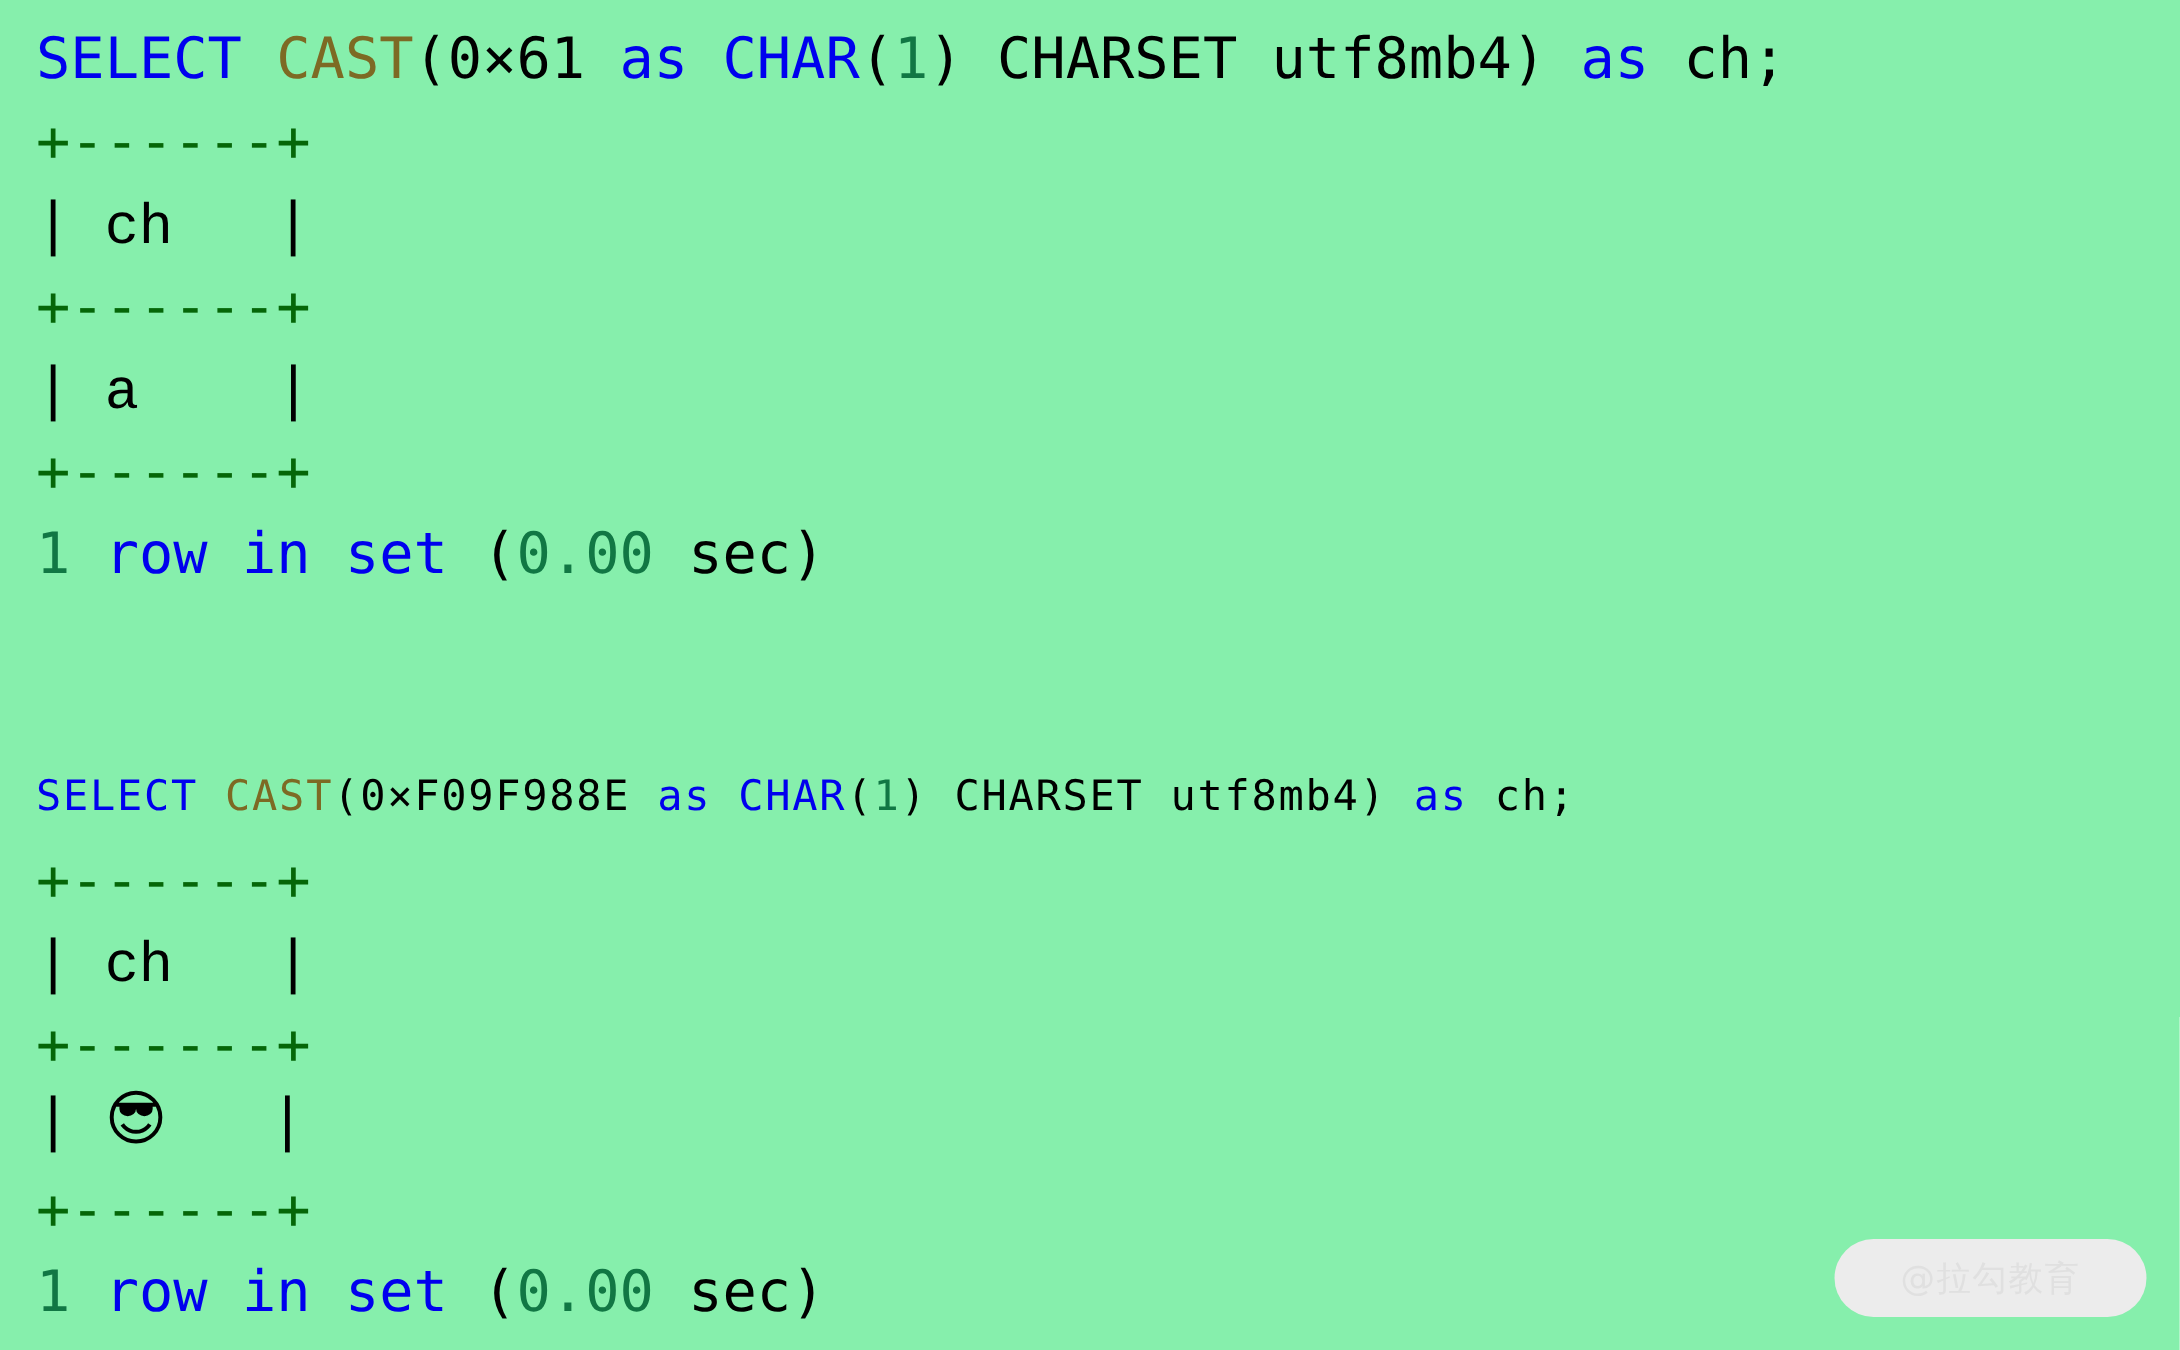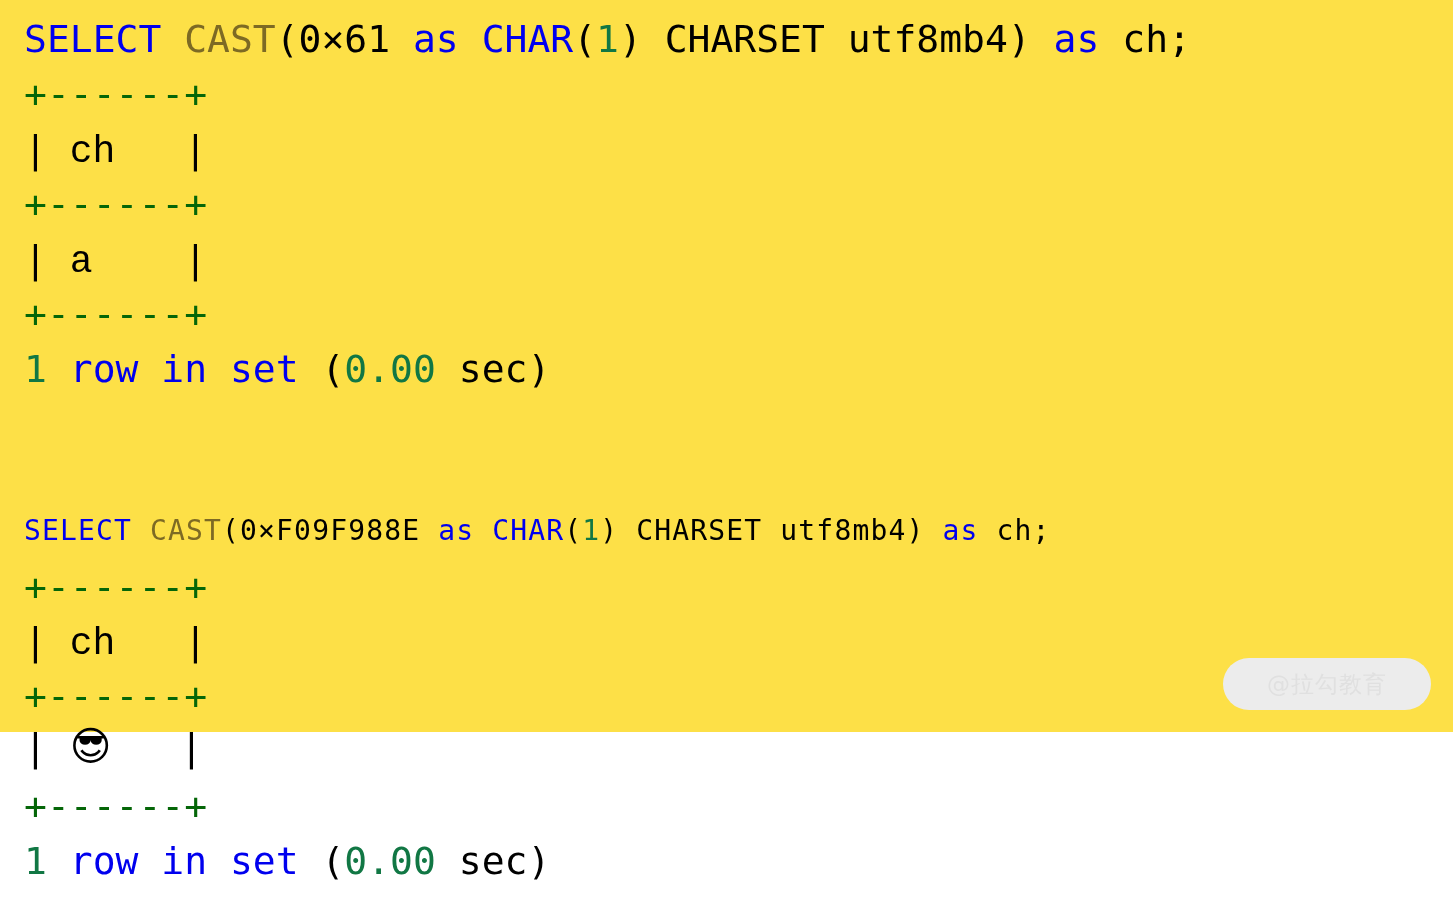--- a/index.html
+++ b/index.html
@@ -11,22 +11,22 @@
     width: 1453px;
     height: 900px;
     overflow: hidden;
     font-family: "DejaVu Sans Mono", "Liberation Mono", monospace;
     -webkit-font-smoothing: antialiased;
   }
 
   #terminal {
     position: relative;
     width: 1453px;
-    height: 732px;
-    background: #fde047;
+    height: 900px;
+    background: #86efac;
     padding: 4px;
     box-sizing: border-box;
   }
 
   .line {
     position: absolute;
     left: 24px;
     white-space: pre;
     font-size: 38px;
     line-height: 38px;

